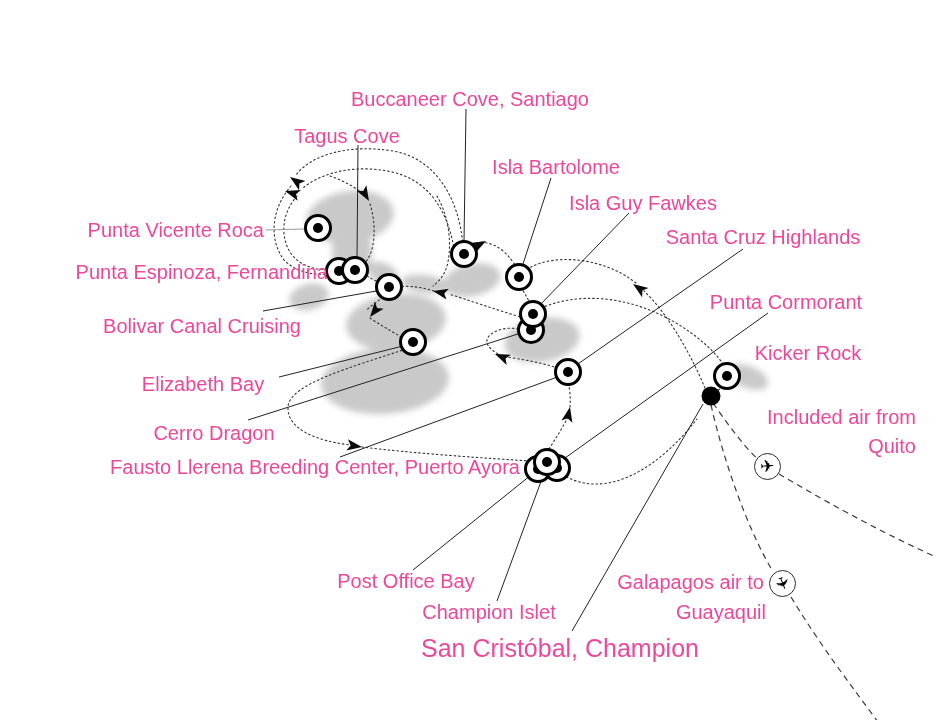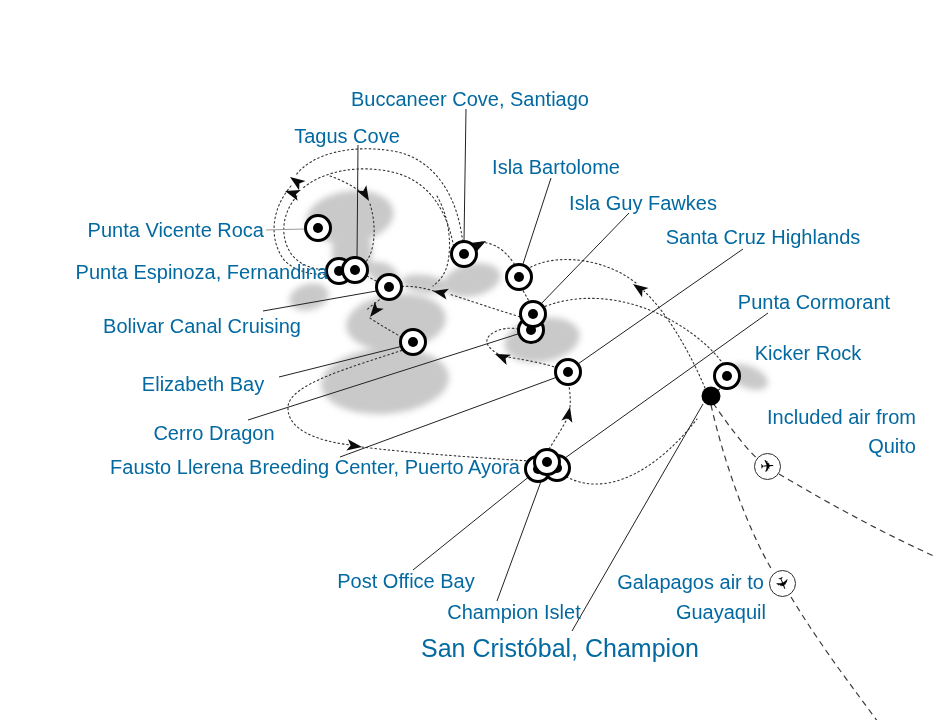--- a/index.html
+++ b/index.html
@@ -1,42 +1,42 @@
 <!DOCTYPE html>
 <html><head>
 <meta charset="utf-8">
 <style>
   html,body{margin:0;padding:0;background:#fff;}
   #stage{
     position:relative;width:936px;height:720px;background:#ffffff;overflow:hidden;
     font-family:"Liberation Sans","DejaVu Sans",sans-serif;color:#0d0d0d;
   }
   #mapsvg{position:absolute;left:0;top:0;}
-  .lbl{position:absolute;font-size:20px;line-height:1.2;white-space:nowrap;color:#0369a1;}
+  .lbl{position:absolute;font-size:20px;line-height:1.2;white-space:nowrap;color:#ec4899;}
   .lbl.center{transform:translate(-50%,-50%);}
   .lbl.rightal{transform:translate(0,-50%);text-align:right;}
   
   .pos-buccaneer{left:470px;top:99px;}
   .pos-tagus{left:347px;top:136px;}
   .pos-bartolome{left:556px;top:167px;}
   .pos-guyfawkes{left:643px;top:203px;}
   .pos-sch{left:763px;top:237px;}
   .pos-pvr{right:672px;top:230px;}
   .pos-espinoza{right:608px;top:272px;}
   .pos-bolivar{left:202px;top:326px;}
   .pos-elizabeth{left:203px;top:384px;}
   .pos-cerro{left:214px;top:433px;}
   .pos-fausto{right:416px;top:467px;}
-  .pos-cormorant{left:786px;top:302px;margin-left:28px;}
+  .pos-cormorant{left:786px;top:302px;}
   .pos-kicker{left:808px;top:353px;}
   .pos-airfrom{right:20px;top:403px;text-align:right;transform:none;line-height:29px;}
   .pos-airto{right:172px;top:582px;}
   .pos-guayaquil{right:170px;top:612px;}
   .pos-postoffice{left:406px;top:581px;}
-  .pos-champion{left:489px;top:612px;margin-left:25px;}
+  .pos-champion{left:489px;top:612px;}
   .pos-sancristobal{left:560px;top:648px;font-size:25px;}
   
   .plane{
     position:absolute;width:27px;height:27px;border:1.4px solid #2b2b2b;border-radius:50%;
     background:#fff;display:flex;align-items:center;justify-content:center;
     font-size:17px;color:#000;box-sizing:border-box;
   }
   .plane-quito{left:754px;top:453px;}
   .plane-guayaquil{left:769px;top:570px;}
   .plane-quito .gl{transform:rotate(-4deg);}

